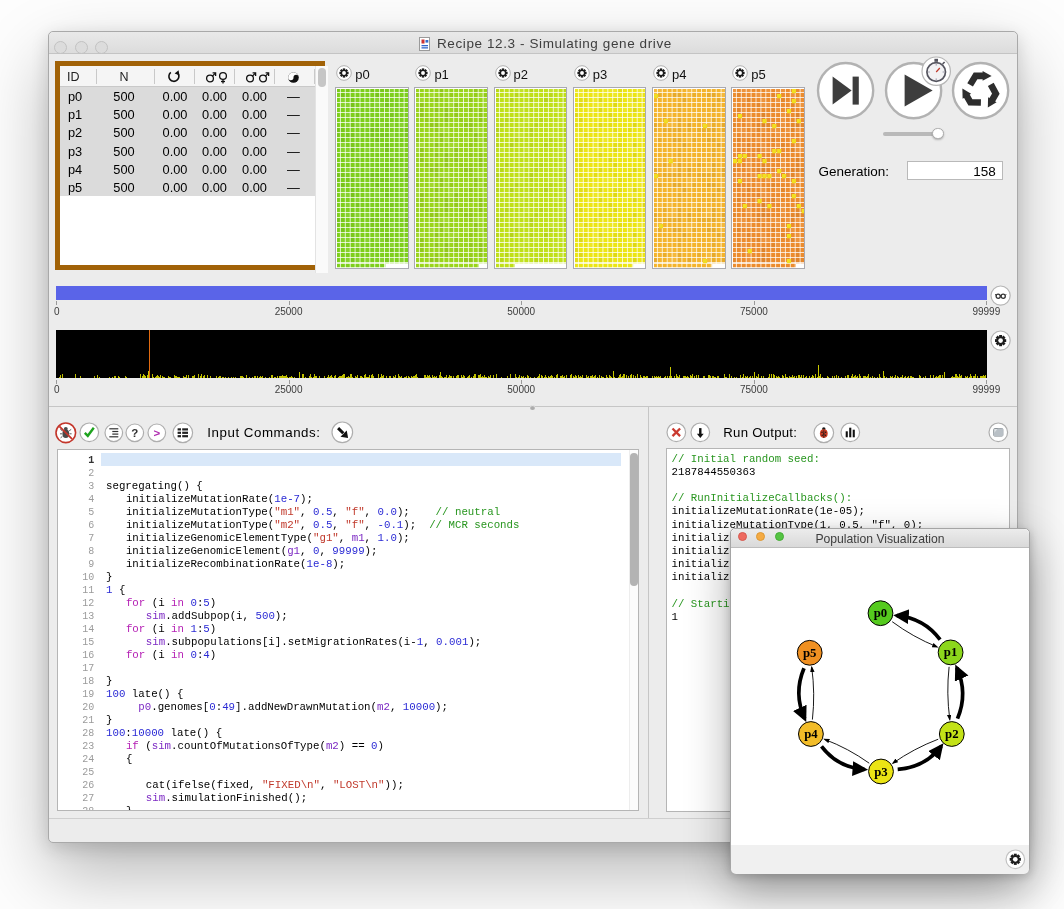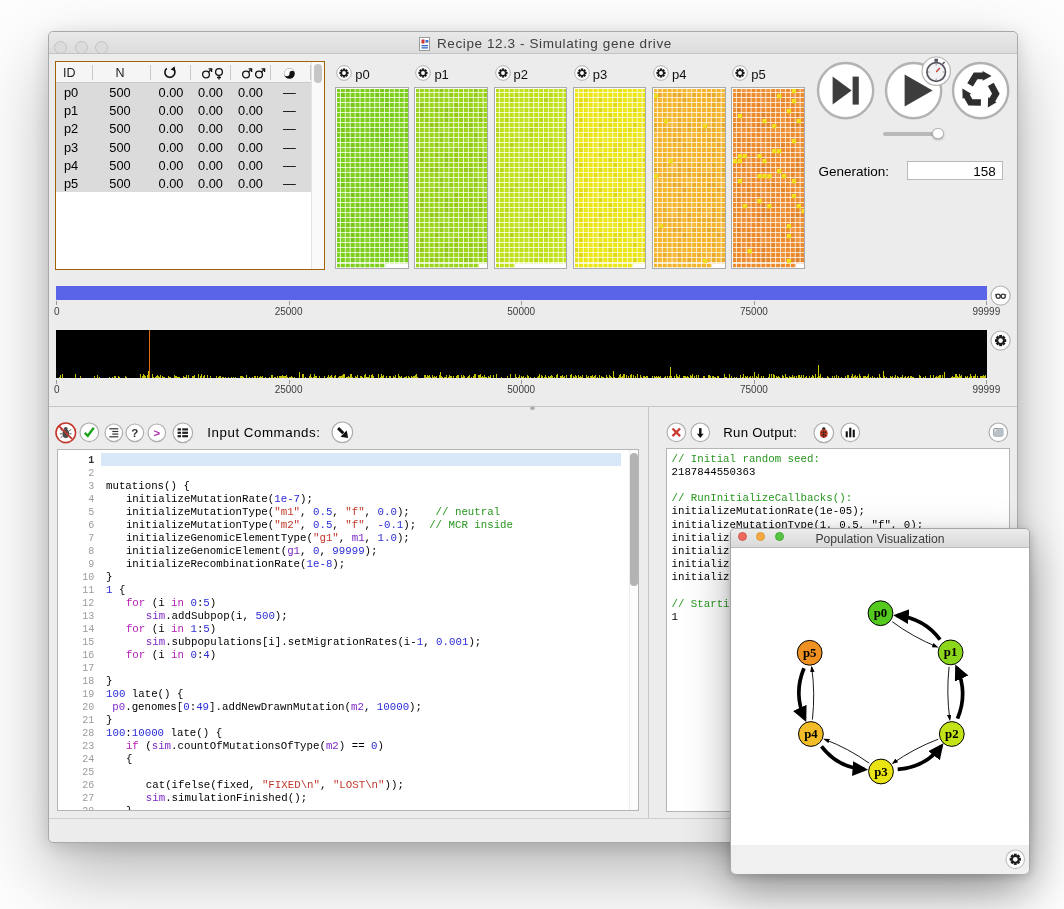--- a/index.html
+++ b/index.html
@@ -18,21 +18,21 @@
     <div class="tl" style="left:25.5px"></div>
     <div class="tl" style="left:46px"></div>
 <svg class="abs" style="left:369px;top:5px" width="14" height="14">
       <rect x="1.5" y="0.5" width="10" height="13" fill="#fff" stroke="#9a9a9a" stroke-width="1"></rect>
       <rect x="3.5" y="2.5" width="3" height="4" fill="#c33"></rect>
       <rect x="3.5" y="8" width="6.5" height="1.3" fill="#36c"></rect>
       <rect x="3.5" y="10.2" width="6.5" height="1.3" fill="#36c"></rect>
       <rect x="7.5" y="3" width="2.8" height="2.6" fill="#346bc8"></rect>
     </svg>
 <div class="abs" style="left:388px;top:4px;font-size:13.5px;letter-spacing:0.6px;color:#3e3e3e">Recipe 12.3 - Simulating gene drive</div>
-<div class="abs" style="left:6px;top:29px;width:270px;height:209px;background:#fff;border:1px solid #a16207">
+<div class="abs" style="left:6px;top:29px;width:270px;height:209px;background:#fff;border:5px solid #a16207">
 <div class="abs" style="left:0;top:0;width:100%;height:21px;background:#f5f5f5;border-bottom:1px solid #c9c9c9"></div>
 <div class="abs" style="left:36px;top:3px;width:1px;height:15px;background:#c9c9c9"></div>
 <div class="abs" style="left:93.5px;top:3px;width:1px;height:15px;background:#c9c9c9"></div>
 <div class="abs" style="left:134px;top:3px;width:1px;height:15px;background:#c9c9c9"></div>
 <div class="abs" style="left:174px;top:3px;width:1px;height:15px;background:#c9c9c9"></div>
 <div class="abs" style="left:214px;top:3px;width:1px;height:15px;background:#c9c9c9"></div>
 <div class="abs" style="left:254px;top:3px;width:1px;height:15px;background:#c9c9c9"></div>
 <div class="abs" style="left:7px;top:3.5px;font-size:12.5px;color:#222">ID</div>
 <div class="abs" style="left:50px;top:3.5px;width:28px;text-align:center;font-size:12.5px;color:#222">N</div>
 <svg class="abs" style="left:106px;top:3px" width="16" height="16">
@@ -1384,27 +1384,27 @@
       <g transform="translate(12.3,12.3)">
         <line x1="-4.2" y1="-4.2" x2="1" y2="1" stroke="#111" stroke-width="3"></line>
         <polygon points="5.8,5.8 -1.8,4.4 4.4,-1.8" fill="#111"></polygon>
       </g>
     </svg>
 <div class="abs" style="left:8.3px;top:417.3px;width:581.3px;height:361.7px;background:#fff;border:1px solid #b5b5b5;overflow:hidden">
 <div class="abs" style="left:43px;top:3px;width:519.5px;height:13px;background:#d9e8f9"></div>
 <div class="lnum" style="left:-4px;top:3.3px;color:#333;font-weight:bold">1</div>
 <div class="lnum" style="left:-4px;top:16.3px;color:#9b9b9b;">2</div>
 <div class="lnum" style="left:-4px;top:29.3px;color:#9b9b9b;">3</div>
-<div class="cl abs" style="left:47.7px;top:29.3px">mutations() {</div>
+<div class="cl abs" style="left:47.7px;top:29.3px">segregating() {</div>
 <div class="lnum" style="left:-4px;top:42.3px;color:#9b9b9b;">4</div>
 <div class="cl abs" style="left:67.6px;top:42.3px">initializeMutationRate(<span class="n">1e-7</span>);</div>
 <div class="lnum" style="left:-4px;top:55.3px;color:#9b9b9b;">5</div>
 <div class="cl abs" style="left:67.6px;top:55.3px">initializeMutationType(<span class="s">"m1"</span>, <span class="n">0.5</span>, <span class="s">"f"</span>, <span class="n">0.0</span>);    <span class="c">// neutral</span></div>
 <div class="lnum" style="left:-4px;top:68.3px;color:#9b9b9b;">6</div>
-<div class="cl abs" style="left:67.6px;top:68.3px">initializeMutationType(<span class="s">"m2"</span>, <span class="n">0.5</span>, <span class="s">"f"</span>, <span class="n">-0.1</span>);  <span class="c">// MCR inside</span></div>
+<div class="cl abs" style="left:67.6px;top:68.3px">initializeMutationType(<span class="s">"m2"</span>, <span class="n">0.5</span>, <span class="s">"f"</span>, <span class="n">-0.1</span>);  <span class="c">// MCR seconds</span></div>
 <div class="lnum" style="left:-4px;top:81.3px;color:#9b9b9b;">7</div>
 <div class="cl abs" style="left:67.6px;top:81.3px">initializeGenomicElementType(<span class="s">"g1"</span>, <span class="i">m1</span>, <span class="n">1.0</span>);</div>
 <div class="lnum" style="left:-4px;top:94.3px;color:#9b9b9b;">8</div>
 <div class="cl abs" style="left:67.6px;top:94.3px">initializeGenomicElement(<span class="i">g1</span>, <span class="n">0</span>, <span class="n">99999</span>);</div>
 <div class="lnum" style="left:-4px;top:107.3px;color:#9b9b9b;">9</div>
 <div class="cl abs" style="left:67.6px;top:107.3px">initializeRecombinationRate(<span class="n">1e-8</span>);</div>
 <div class="lnum" style="left:-4px;top:120.3px;color:#9b9b9b;">10</div>
 <div class="cl abs" style="left:47.7px;top:120.3px">}</div>
 <div class="lnum" style="left:-4px;top:133.3px;color:#9b9b9b;">11</div>
 <div class="cl abs" style="left:47.7px;top:133.3px"><span class="n">1</span> {</div>
@@ -1417,21 +1417,21 @@
 <div class="lnum" style="left:-4px;top:185.3px;color:#9b9b9b;">15</div>
 <div class="cl abs" style="left:87.5px;top:185.3px"><span class="i">sim</span>.subpopulations[i].setMigrationRates(i-<span class="n">1</span>, <span class="n">0.001</span>);</div>
 <div class="lnum" style="left:-4px;top:198.3px;color:#9b9b9b;">16</div>
 <div class="cl abs" style="left:67.6px;top:198.3px"><span class="k">for</span> (i <span class="k">in</span> <span class="n">0</span>:<span class="n">4</span>)</div>
 <div class="lnum" style="left:-4px;top:211.3px;color:#9b9b9b;">17</div>
 <div class="lnum" style="left:-4px;top:224.3px;color:#9b9b9b;">18</div>
 <div class="cl abs" style="left:47.7px;top:224.3px">}</div>
 <div class="lnum" style="left:-4px;top:237.3px;color:#9b9b9b;">19</div>
 <div class="cl abs" style="left:47.7px;top:237.3px"><span class="n">100</span> late() {</div>
 <div class="lnum" style="left:-4px;top:250.3px;color:#9b9b9b;">20</div>
-<div class="cl abs" style="left:54px;top:250.3px"><span class="i">p0</span>.genomes[<span class="n">0</span>:<span class="n">49</span>].addNewDrawnMutation(<span class="i">m2</span>, <span class="n">10000</span>);</div>
+<div class="cl abs" style="left:80px;top:250.3px"><span class="i">p0</span>.genomes[<span class="n">0</span>:<span class="n">49</span>].addNewDrawnMutation(<span class="i">m2</span>, <span class="n">10000</span>);</div>
 <div class="lnum" style="left:-4px;top:263.3px;color:#9b9b9b;">21</div>
 <div class="cl abs" style="left:47.7px;top:263.3px">}</div>
 <div class="lnum" style="left:-4px;top:276.3px;color:#9b9b9b;">28</div>
 <div class="cl abs" style="left:47.7px;top:276.3px"><span class="n">100</span>:<span class="n">10000</span> late() {</div>
 <div class="lnum" style="left:-4px;top:289.3px;color:#9b9b9b;">23</div>
 <div class="cl abs" style="left:67.6px;top:289.3px"><span class="k">if</span> (<span class="i">sim</span>.countOfMutationsOfType(<span class="i">m2</span>) == <span class="n">0</span>)</div>
 <div class="lnum" style="left:-4px;top:302.3px;color:#9b9b9b;">24</div>
 <div class="cl abs" style="left:67.6px;top:302.3px">{</div>
 <div class="lnum" style="left:-4px;top:315.3px;color:#9b9b9b;">25</div>
 <div class="lnum" style="left:-4px;top:328.3px;color:#9b9b9b;">26</div>

